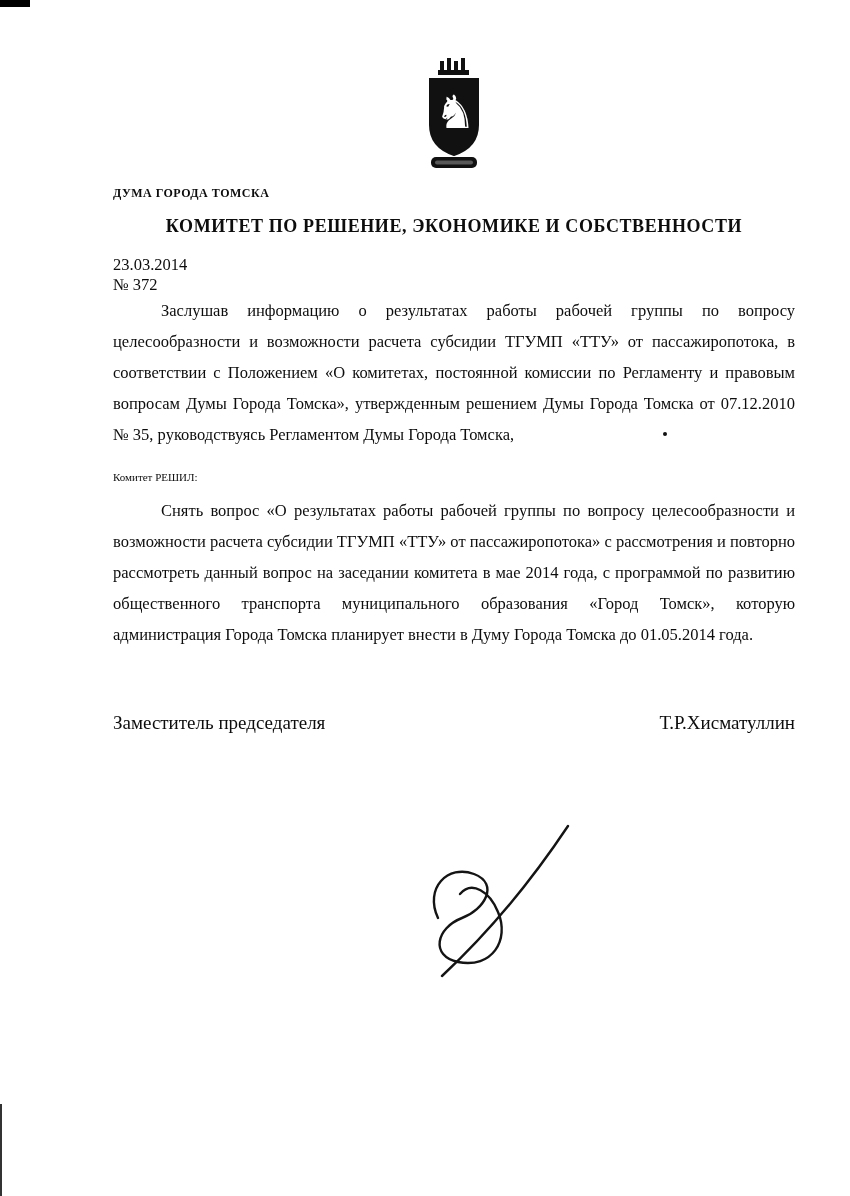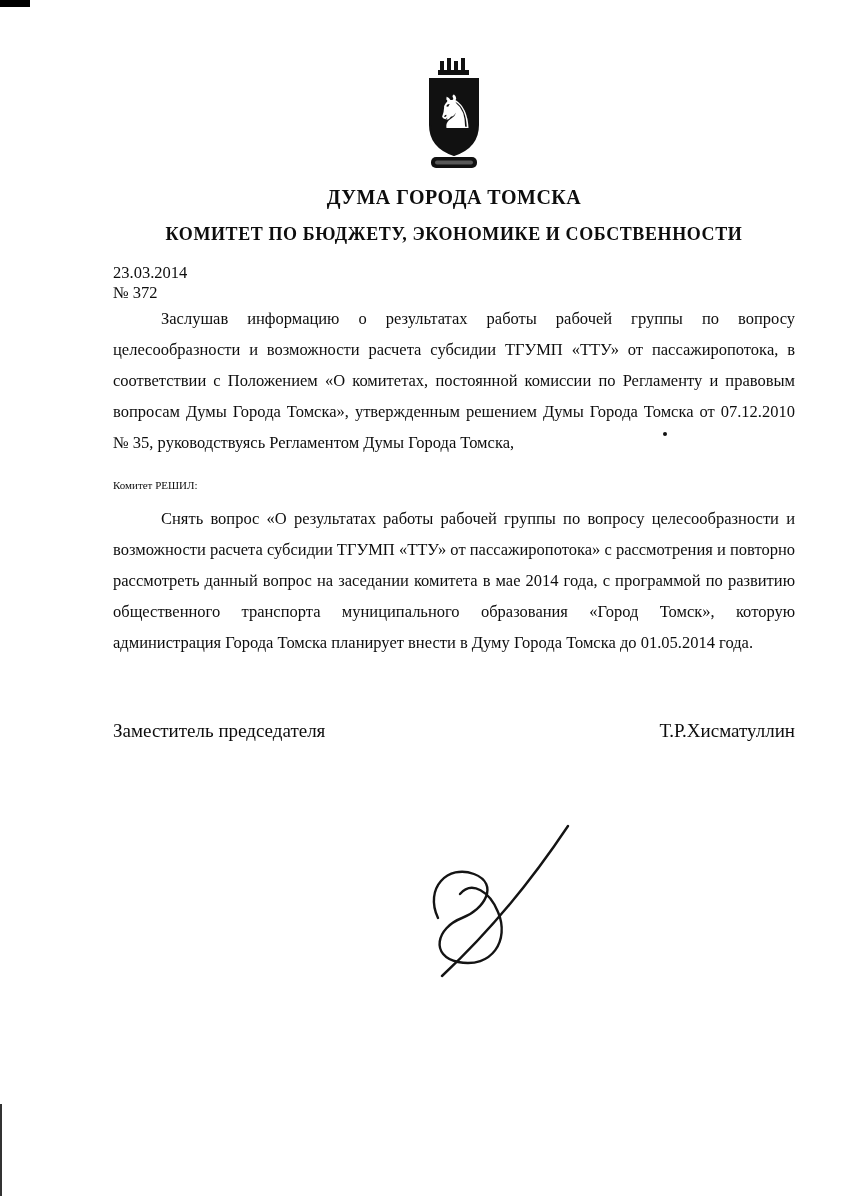--- a/index.html
+++ b/index.html
@@ -16,23 +16,23 @@
   }
   .content {
     position: relative;
     padding: 58px 55px 0 113px;
   }
   .emblem-wrap {
     text-align: center;
     margin-bottom: 8px;
   }
   .org-line1 {
-    text-align: center;
+    text-align: left;
     font-weight: bold;
-    font-size: 20px;
+    font-size: 12px;
     letter-spacing: 0.5px;
     margin-top: 6px;
   }
   .org-line2 {
     text-align: center;
     font-weight: bold;
     font-size: 18px;
     letter-spacing: 0.6px;
     margin-top: 15px;
   }
@@ -132,21 +132,21 @@
         </g>
         <path d="M12 21 h48 v46 q0 22 -24 30 q-24 -8 -24 -30 z" fill="#111111" stroke="#111111" stroke-width="2"></path>
         <text x="37" y="70" font-size="46" text-anchor="middle" fill="#ffffff" font-family="'DejaVu Sans', sans-serif">♞</text>
         <rect x="13" y="99" width="46" height="11" rx="5" fill="#111111"></rect>
         <rect x="17" y="102.5" width="38" height="4" rx="2" fill="#ffffff" opacity="0.3"></rect>
       </svg>
     </div>
 
     <div class="org-line1">ДУМА ГОРОДА ТОМСКА</div>
 
-    <div class="org-line2">КОМИТЕТ ПО БЮДЖЕТУ, ЭКОНОМИКЕ И СОБСТВЕННОСТИ</div>
+    <div class="org-line2">КОМИТЕТ ПО РЕШЕНИЕ, ЭКОНОМИКЕ И СОБСТВЕННОСТИ</div>
 
 
     <div class="date-row">
       <span class="doc-date">23.03.2014</span>
       <span class="doc-number">№ 372</span>
     </div>
 
 
     <div class="body-par par1">Заслушав информацию о результатах работы рабочей группы по вопросу целесообразности и возможности расчета субсидии ТГУМП «ТТУ» от пассажиропотока, в соответствии с Положением «О комитетах, постоянной комиссии по Регламенту и правовым вопросам Думы Города Томска», утвержденным решением Думы Города Томска от 07.12.2010 № 35, руководствуясь Регламентом Думы Города Томска,</div>
 

